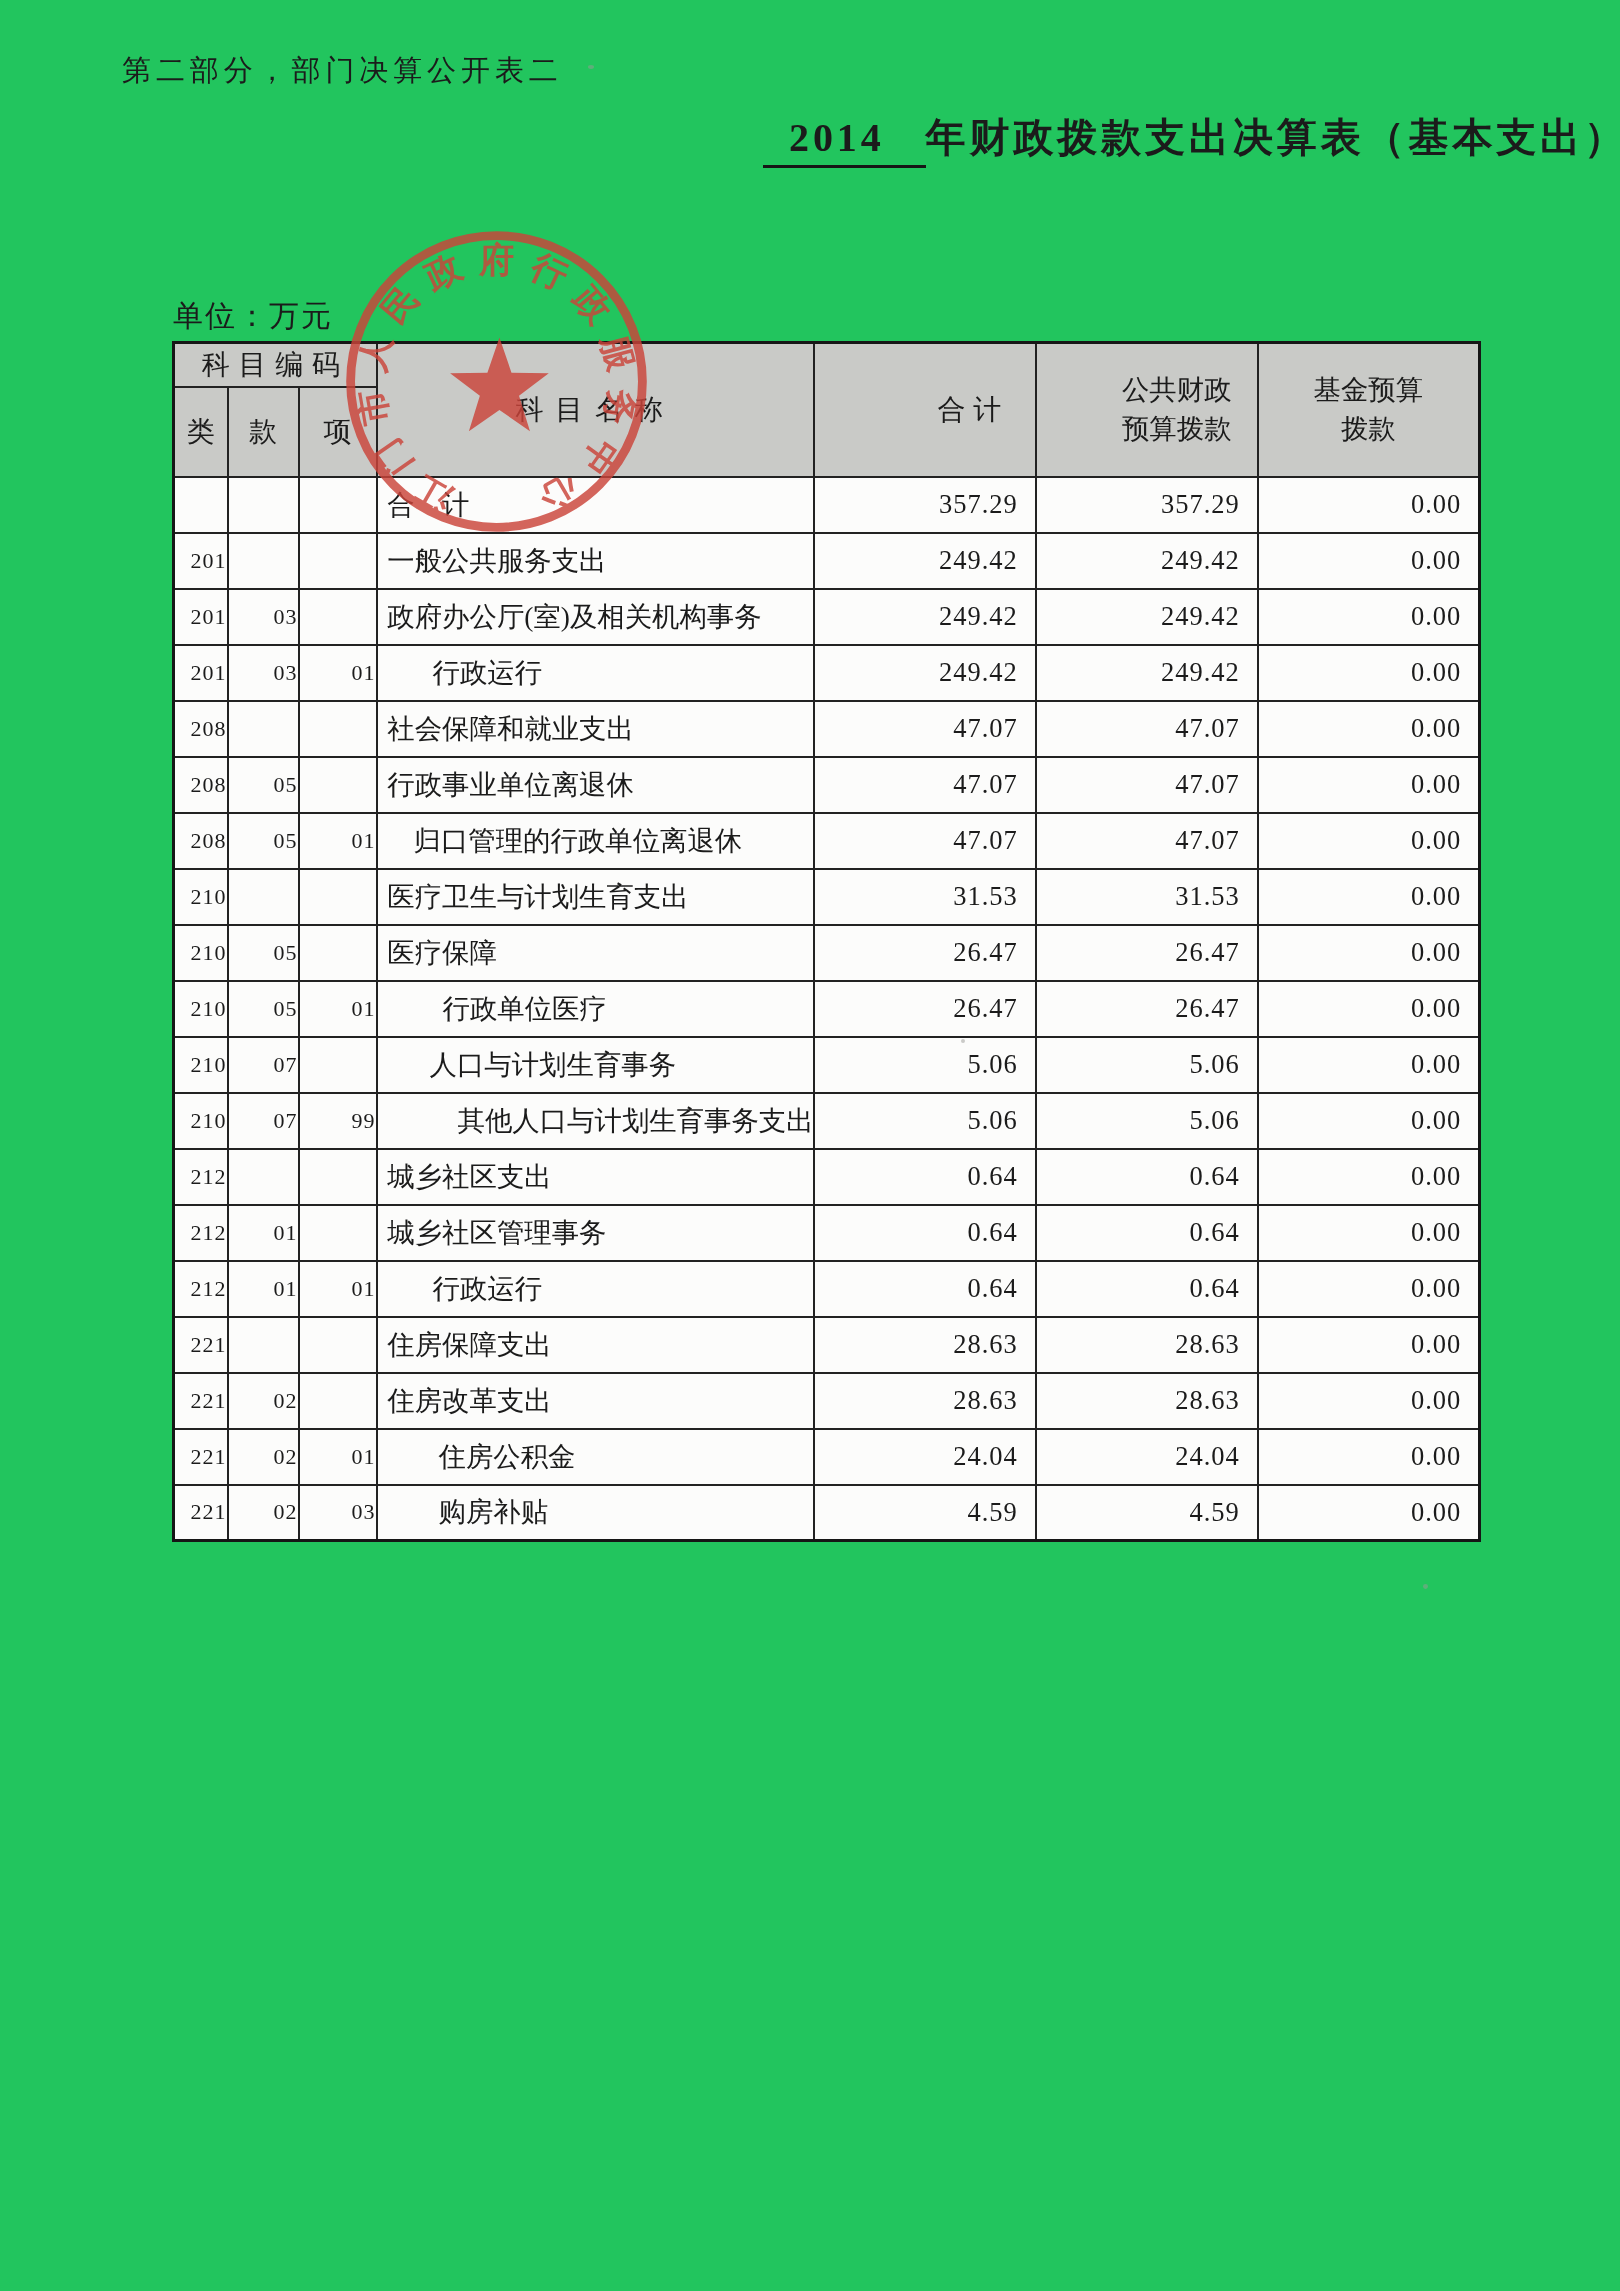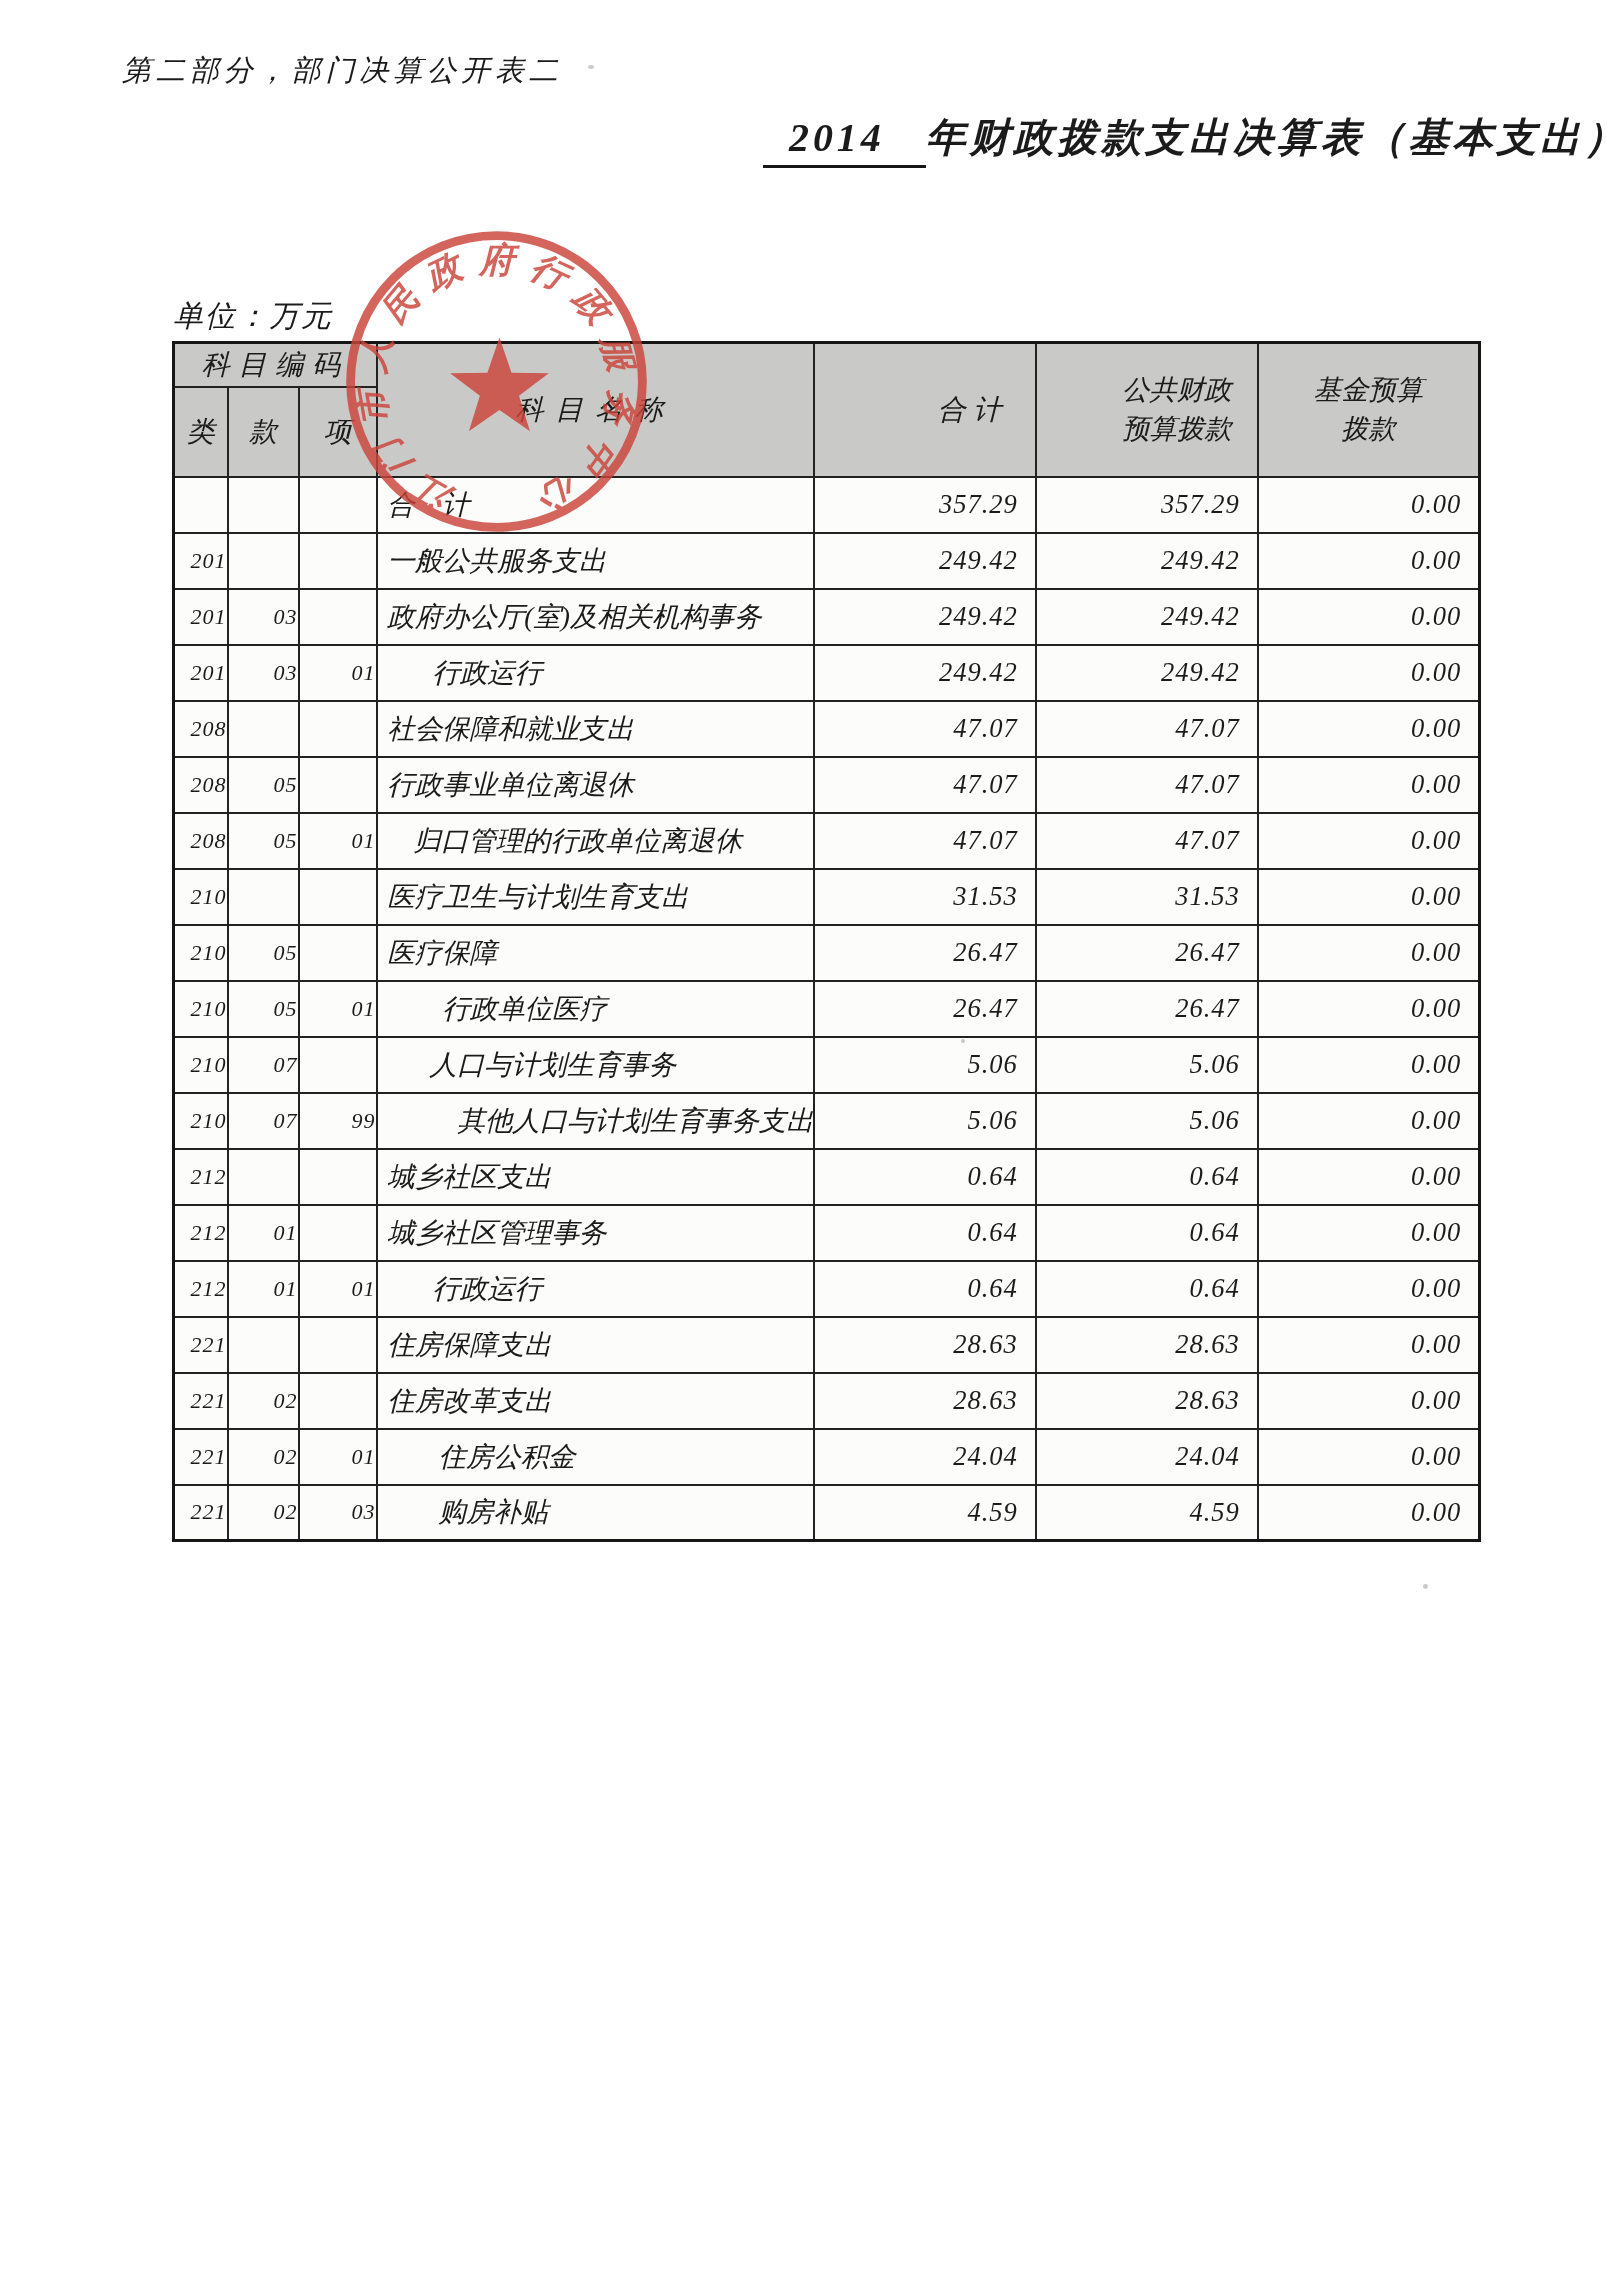--- a/index.html
+++ b/index.html
@@ -1,19 +1,19 @@
 <!DOCTYPE html>
 <html><head>
 <meta charset="utf-8">
 <style>
   * { margin: 0; padding: 0; box-sizing: border-box; }
   html, body { background: #e8e8e6; }
   body { width: 1620px; height: 2292px; position: relative;
          font-family: "Liberation Serif", "DejaVu Serif", serif; color: #1b1b1b; }
-  .page { position: absolute; inset: 0; background: #ffffff; overflow: hidden; font-style: italic; }
+  .page { position: absolute; inset: 0; background: #22c55e; overflow: hidden; }
 
   .section-label { position: absolute; left: 122px; top: 51px;
                    font-size: 29px; letter-spacing: 4.9px; }
 
   .doc-title { position: absolute; left: 8px; top: 110px; width: 100%;
                text-align: right; font-size: 40px; font-weight: bold;
                letter-spacing: 3.9px; white-space: nowrap; }
   .doc-title .year { display: inline-block; padding: 0 41px 3.9px 25.5px;
                      border-bottom: 3.9px solid #161616; }
 

